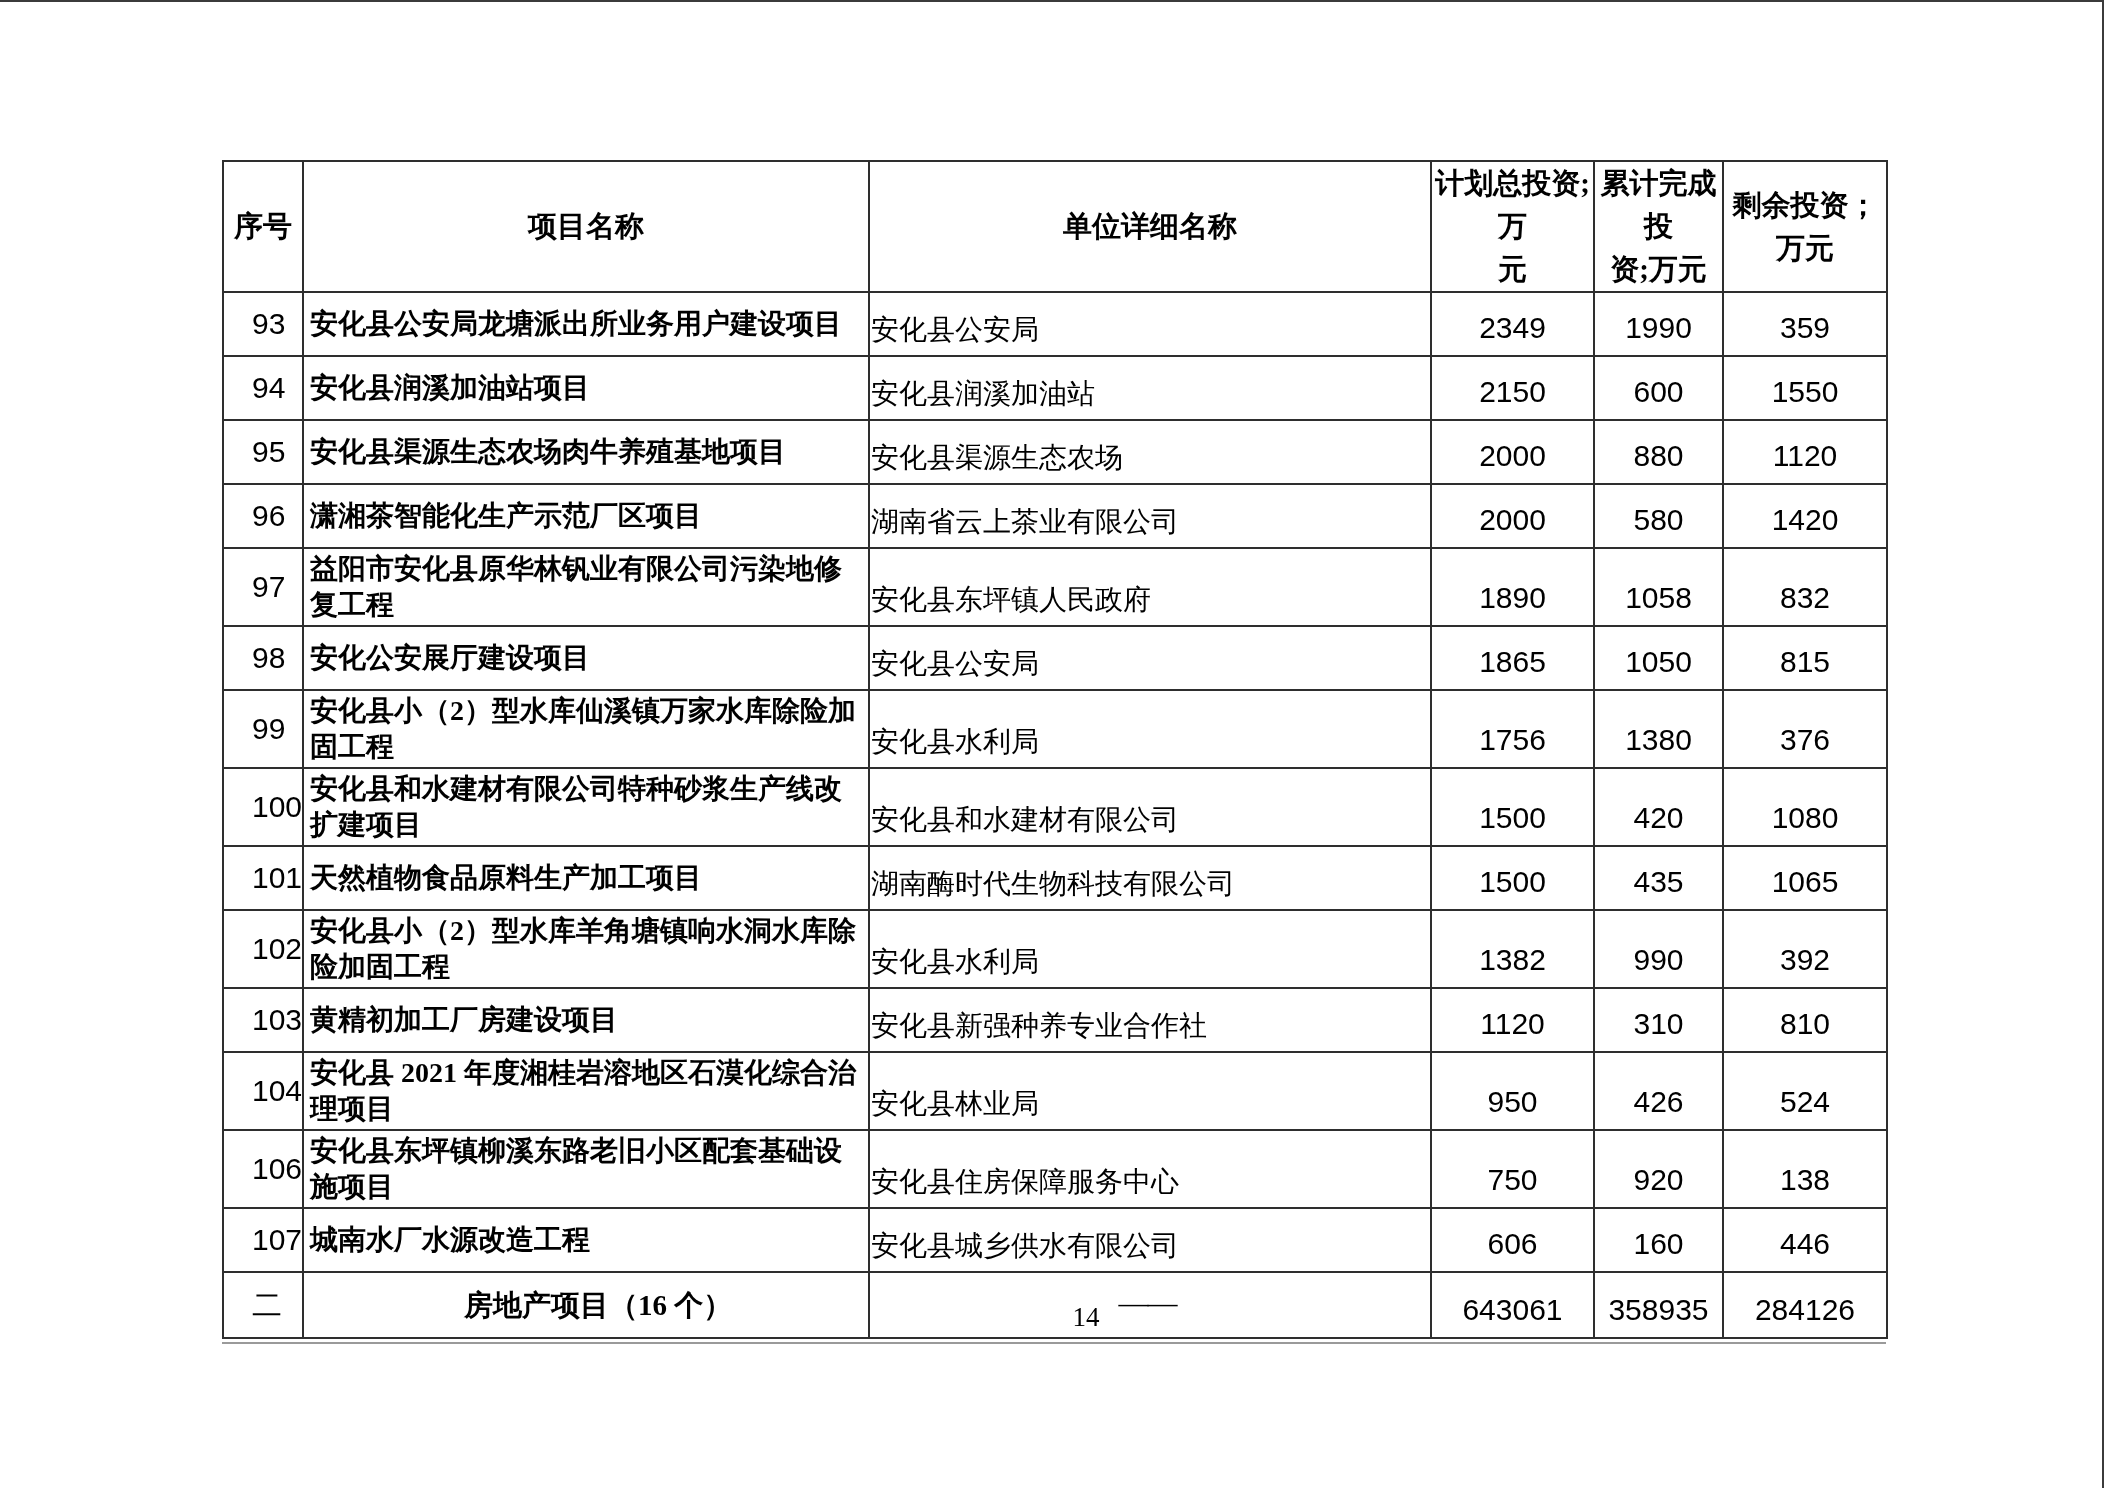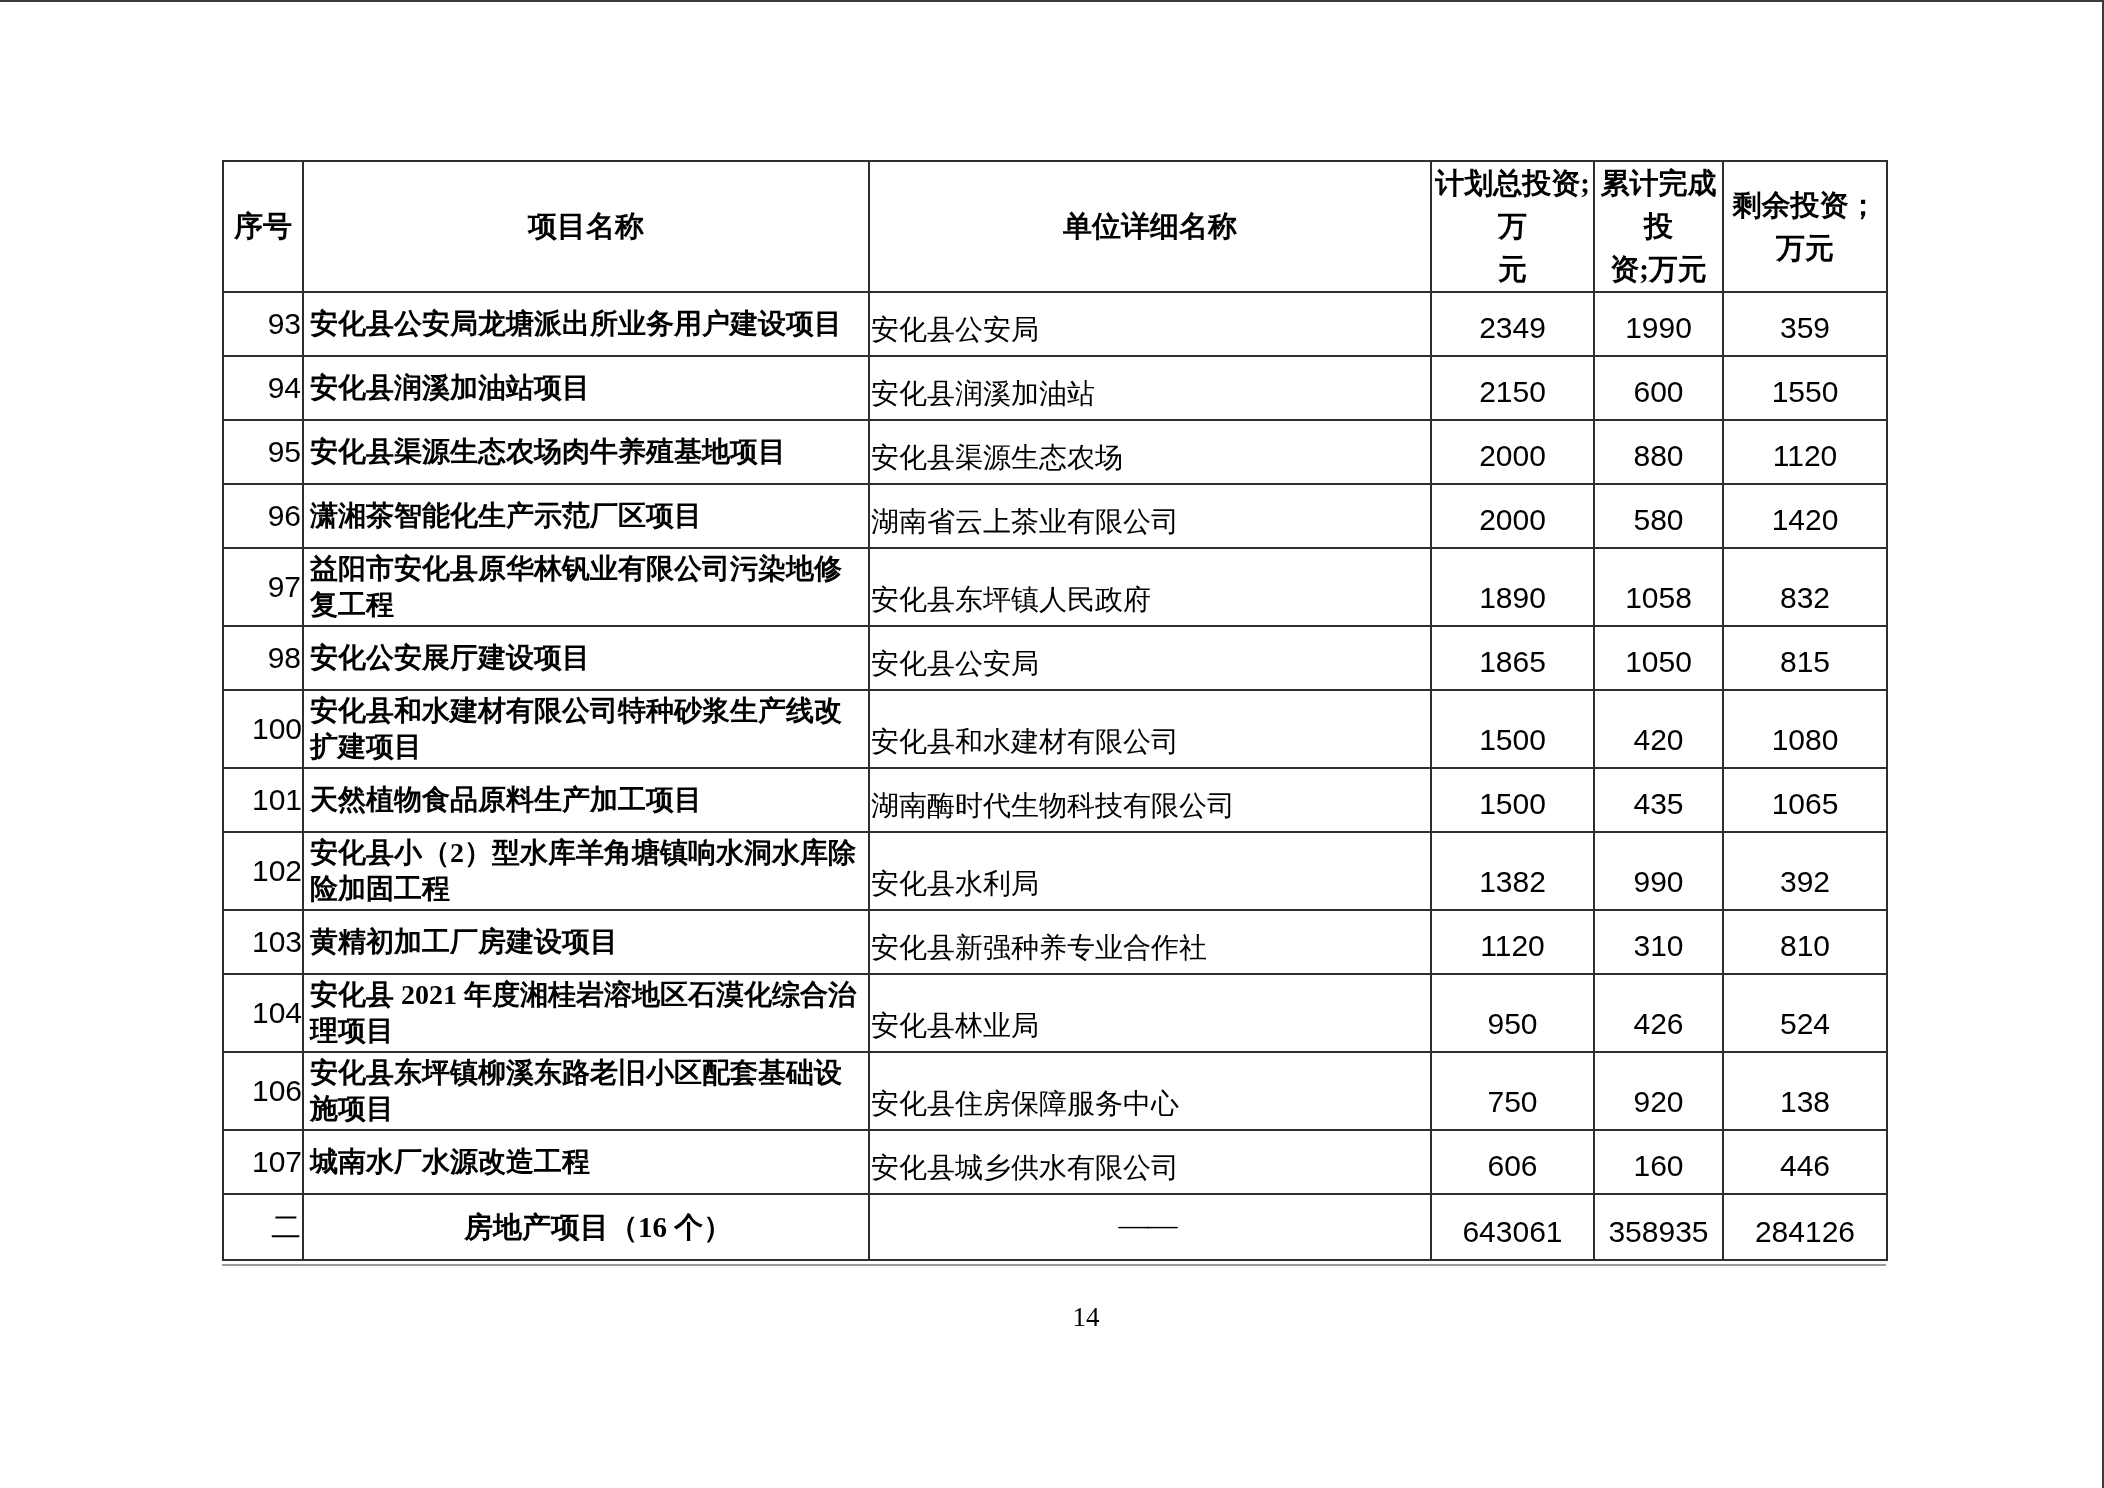--- a/index.html
+++ b/index.html
@@ -54,21 +54,21 @@
     text-align: center;
     vertical-align: middle;
     white-space: pre-line;
     padding: 0 2px;
   }
   
   table.projects tbody tr { height: 64px; }
   td.col-index {
     font-family: "Liberation Sans", "DejaVu Sans", sans-serif;
     font-size: 30px;
-    text-align: right;
+    text-align: left;
     vertical-align: middle;
     padding-left: 28px;
   }
   td.col-project {
     font-size: 28px;
     line-height: 36px;
     text-align: left;
     vertical-align: middle;
     padding: 2px 8px 2px 6px;
     font-weight: bold;
@@ -194,20 +194,28 @@
         </tr>
         <tr>
           <td class="col-index">98</td>
           <td class="col-project">安化公安展厅建设项目</td>
           <td class="col-unit">安化县公安局</td>
           <td class="col-num">1865</td>
           <td class="col-num">1050</td>
           <td class="col-num">815</td>
         </tr>
         <tr>
+          <td class="col-index">99</td>
+          <td class="col-project">安化县小（2）型水库仙溪镇万家水库除险加固工程</td>
+          <td class="col-unit">安化县水利局</td>
+          <td class="col-num">1756</td>
+          <td class="col-num">1380</td>
+          <td class="col-num">376</td>
+        </tr>
+        <tr>
           <td class="col-index">100</td>
           <td class="col-project">安化县和水建材有限公司特种砂浆生产线改扩建项目</td>
           <td class="col-unit">安化县和水建材有限公司</td>
           <td class="col-num">1500</td>
           <td class="col-num">420</td>
           <td class="col-num">1080</td>
         </tr>
         <tr>
           <td class="col-index">101</td>
           <td class="col-project">天然植物食品原料生产加工项目</td>

